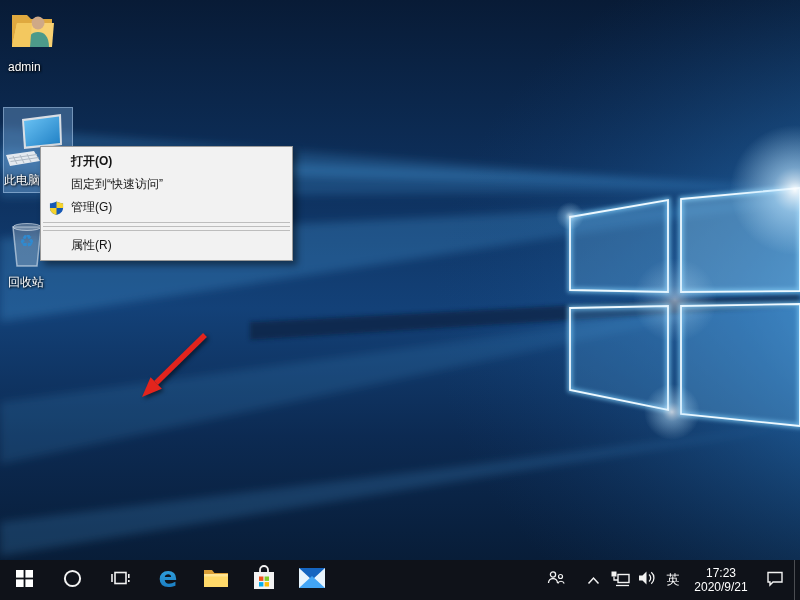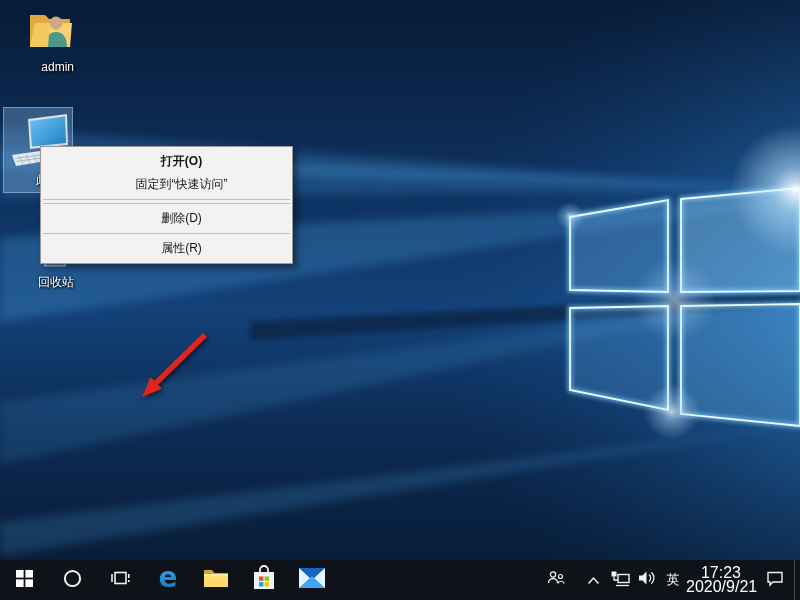--- a/index.html
+++ b/index.html
@@ -4,21 +4,21 @@
 <style>
   html,body{margin:0;padding:0;}
   body{
     width:800px;height:600px;overflow:hidden;position:relative;
     font-family:"Liberation Sans","DejaVu Sans",sans-serif;
     background:#0d2c53;
   }
   
   .wallpaper{position:absolute;left:0;top:0;width:800px;height:560px;}
   
-  .dicon{position:absolute;width:66px;display:flex;flex-direction:column;align-items:flex-end;z-index:2;}
+  .dicon{position:absolute;width:66px;display:flex;flex-direction:column;align-items:flex-start;z-index:2;}
   .dicon .lbl{
     color:#fff;font-size:12px;margin-top:2px;white-space:nowrap;
     text-shadow:1px 1px 2px rgba(0,0,0,.95), 0 0 3px rgba(0,0,0,.7);
   }
   .dicon.selected{
     background:rgba(105,150,200,.45);
     outline:1px solid rgba(170,205,240,.65);
   }
   #icon-admin{left:8px;top:8px;}
   #icon-thispc{left:4px;top:108px;width:68px;height:80px;padding-top:4px;}
@@ -27,39 +27,38 @@
   .ctx-menu{
     position:absolute;left:40px;top:146px;width:253px;box-sizing:border-box;
     background:#f2f2f2;border:1px solid #9a9a9a;
     box-shadow:4px 4px 7px rgba(0,0,0,.45);
     padding:3px 0;z-index:10;
   }
   .menu-item{
     height:23px;line-height:23px;padding-left:30px;
     font-size:12px;color:#141414;position:relative;cursor:default;
     white-space:nowrap;
-    text-align:center;
   }
   .menu-item .bold{font-weight:bold;}
   .menu-sep{border-top:1px solid #bdbdbd;margin:3px 2px;height:0;}
   .shield{position:absolute;left:8px;top:4px;}
   
   .arrow-svg{position:absolute;left:125px;top:320px;z-index:20;
     filter:drop-shadow(2px 2px 2px rgba(0,0,0,.55));}
   
   .taskbar{
     position:absolute;left:0;bottom:0;width:800px;height:40px;
     background:#0f1219;display:flex;align-items:center;z-index:30;
   }
   .tb-left{display:flex;height:100%;}
   .tb-btn{width:48px;height:40px;display:flex;align-items:center;justify-content:center;}
   .tb-right{margin-left:auto;display:flex;align-items:center;height:100%;}
   .tray-btn{height:40px;display:flex;align-items:center;justify-content:center;}
   .tray-ime{color:#fff;font-size:13px;width:26px;text-align:center;}
-  .tray-clock{color:#fff;font-size:16px;line-height:14px;text-align:center;width:70px;}
+  .tray-clock{color:#fff;font-size:12px;line-height:14px;text-align:center;width:70px;}
   .show-desktop{width:5px;height:40px;border-left:1px solid rgba(255,255,255,.25);}
 </style>
 </head>
 <body>
 
 <div class="wallpaper">
 <svg width="800" height="560" viewBox="0 0 800 560" xmlns="http://www.w3.org/2000/svg">
   <defs>
     <linearGradient id="sky" x1="0" y1="0" x2="0" y2="1">
       <stop offset="0" stop-color="#081b36"></stop>
@@ -163,25 +162,32 @@
   <span class="lbl">回收站</span>
 </div>
 
 <div class="ctx-menu">
   <div class="menu-item">
     <span class="bold">打开(O)</span>
   </div>
   <div class="menu-item">
     <span>固定到“快速访问”</span>
   </div>
+  <div class="menu-item">
+    <span class="shield">
+      <svg width="15" height="16" viewBox="0 0 16 16">
+        <path d="M8,1 C10,2.2 13,3 15,3 V8 C15,12 11.5,14.5 8,15.5 C4.5,14.5 1,12 1,8 V3 C3,3 6,2.2 8,1 Z" fill="#1659b5"></path>
+        <path d="M8,1 C10,2.2 13,3 15,3 V8 L8,8 Z" fill="#f6d32b"></path>
+        <path d="M1,8 C1,12 4.5,14.5 8,15.5 V8 Z" fill="#f6d32b"></path>
+      </svg>
+    </span>
+    <span>管理(G)</span>
+  </div>
   <div class="menu-sep"></div>
   <div class="menu-sep"></div>
-  <div class="menu-item">
-    <span>删除(D)</span>
-  </div>
   <div class="menu-sep"></div>
   <div class="menu-item">
     <span>属性(R)</span>
   </div>
 </div>
 
 <svg class="arrow-svg" width="110" height="95" viewBox="0 0 110 95">
   <line x1="80" y1="15" x2="31" y2="63" stroke="#e3241d" stroke-width="5.5"></line>
   <polygon points="17,77 25.6,57.3 36.9,68.7" fill="#e3241d"></polygon>
 </svg>

